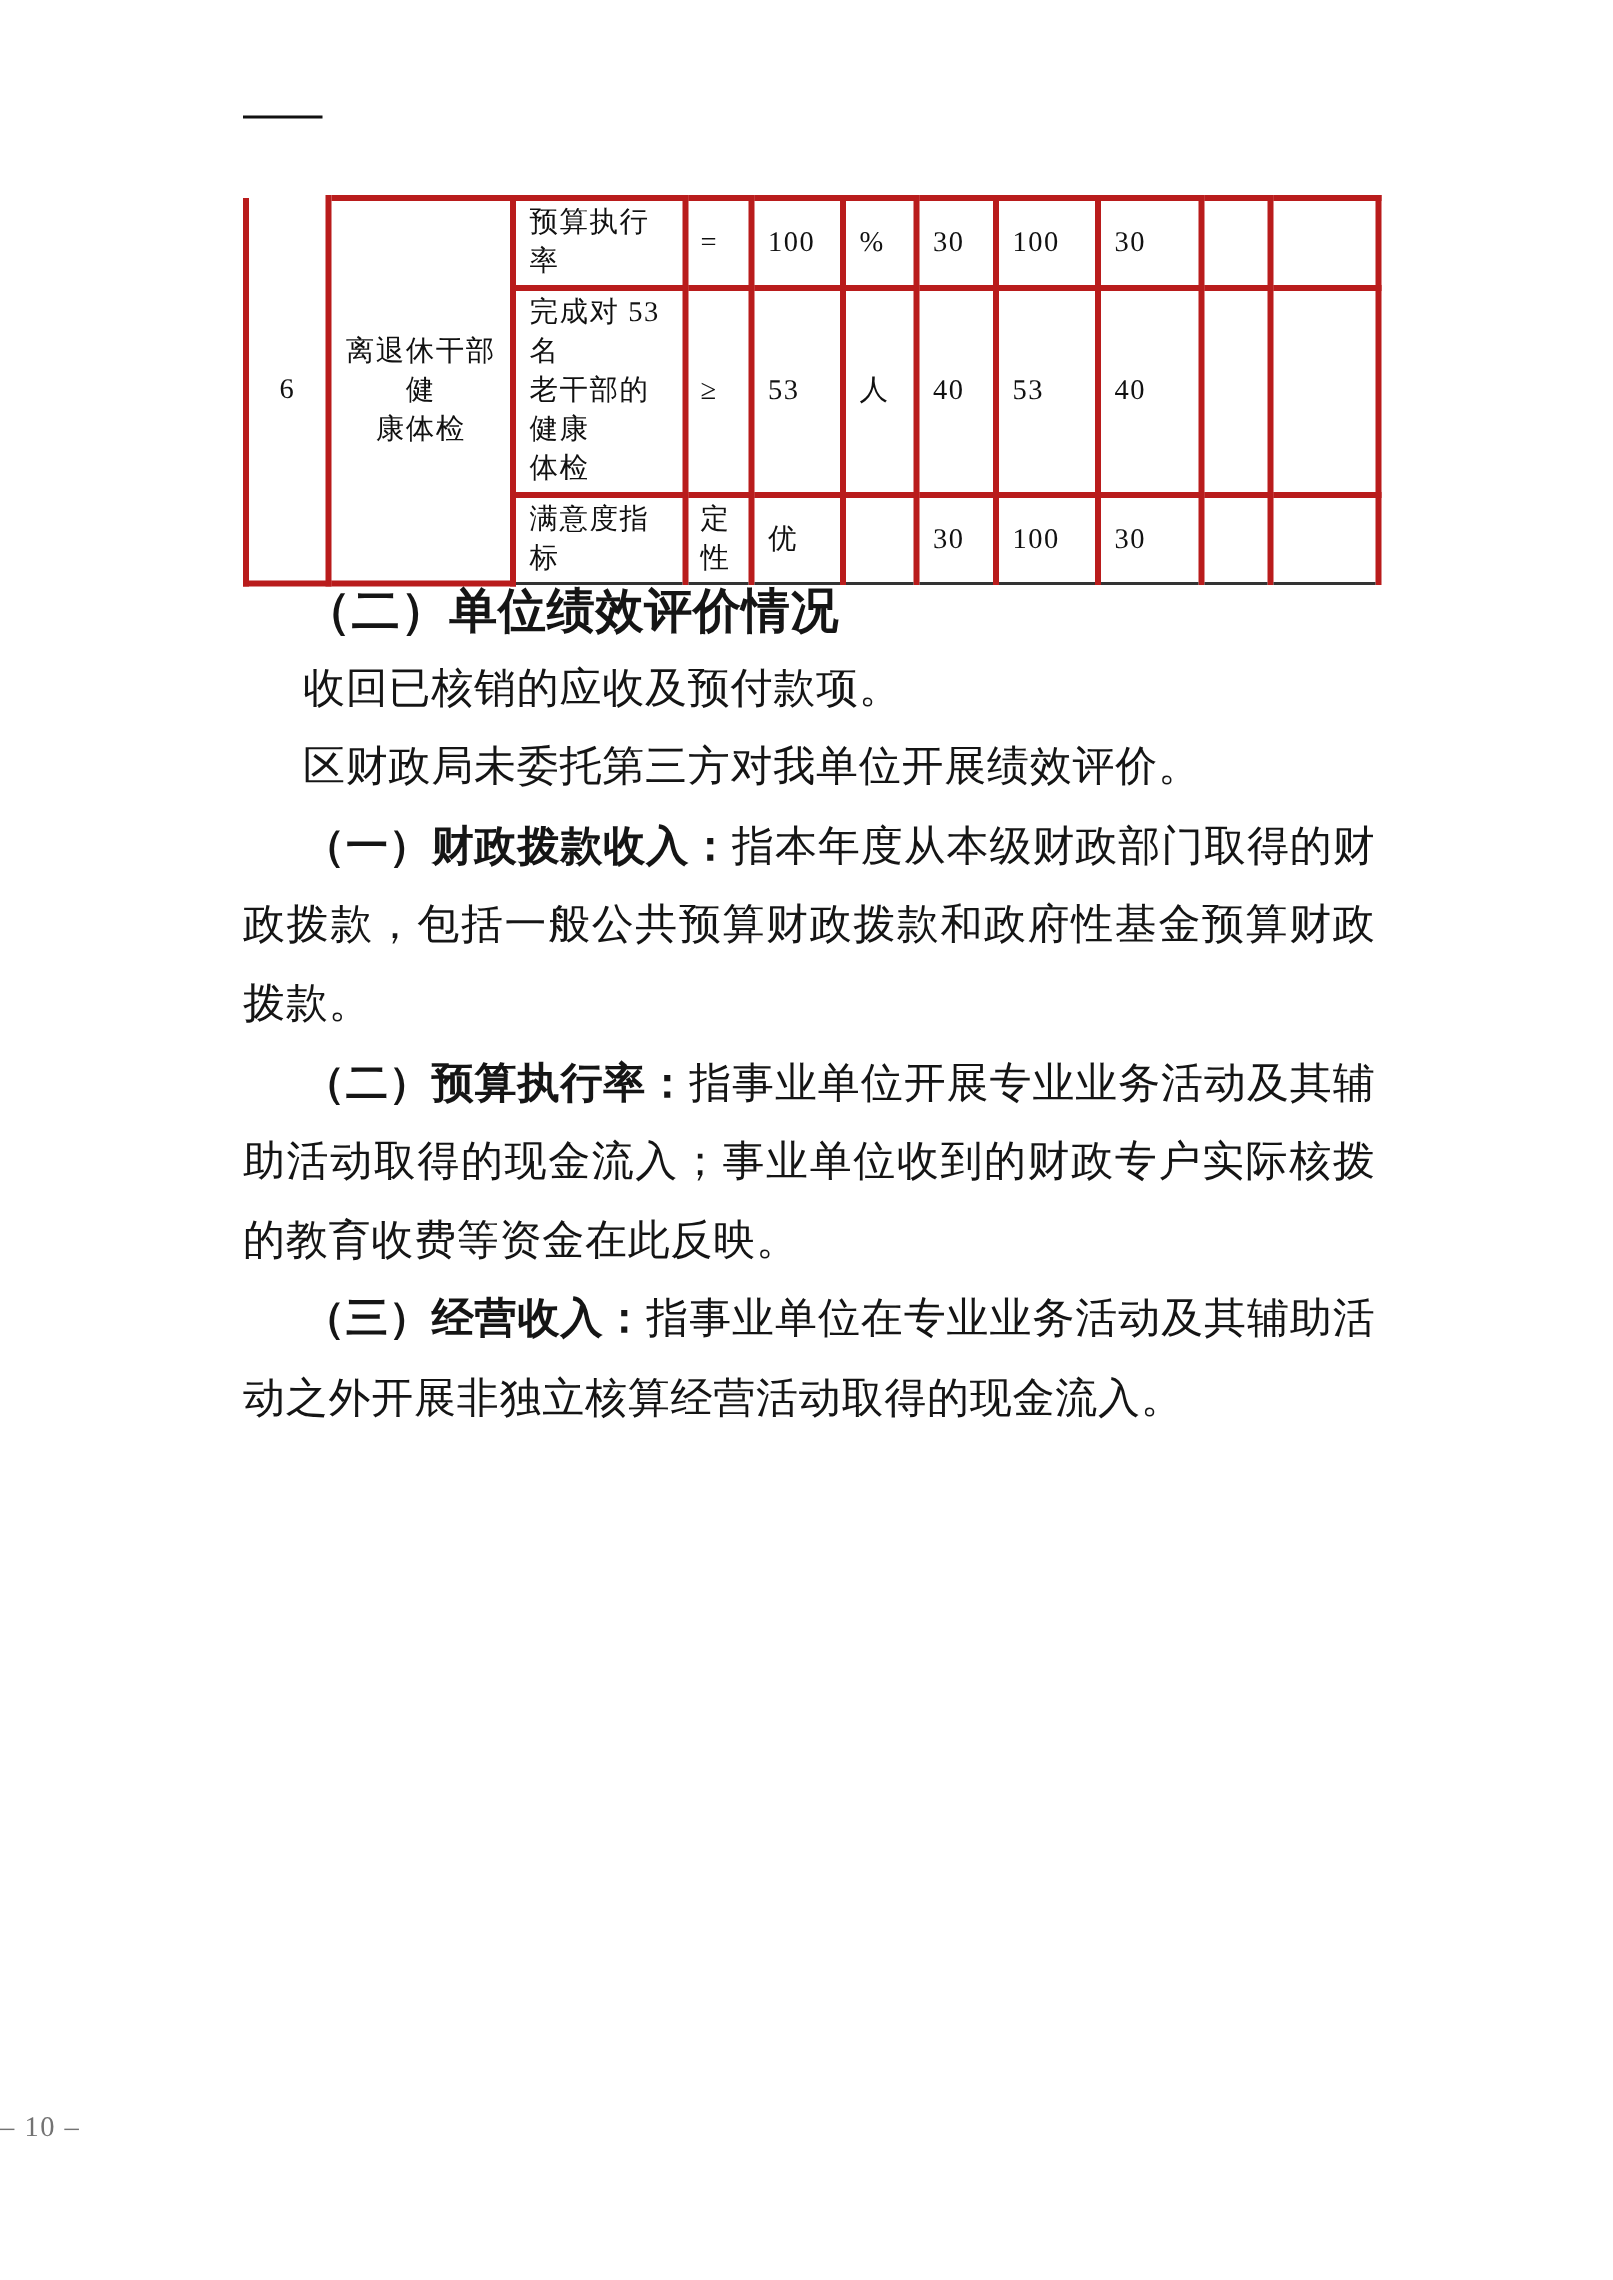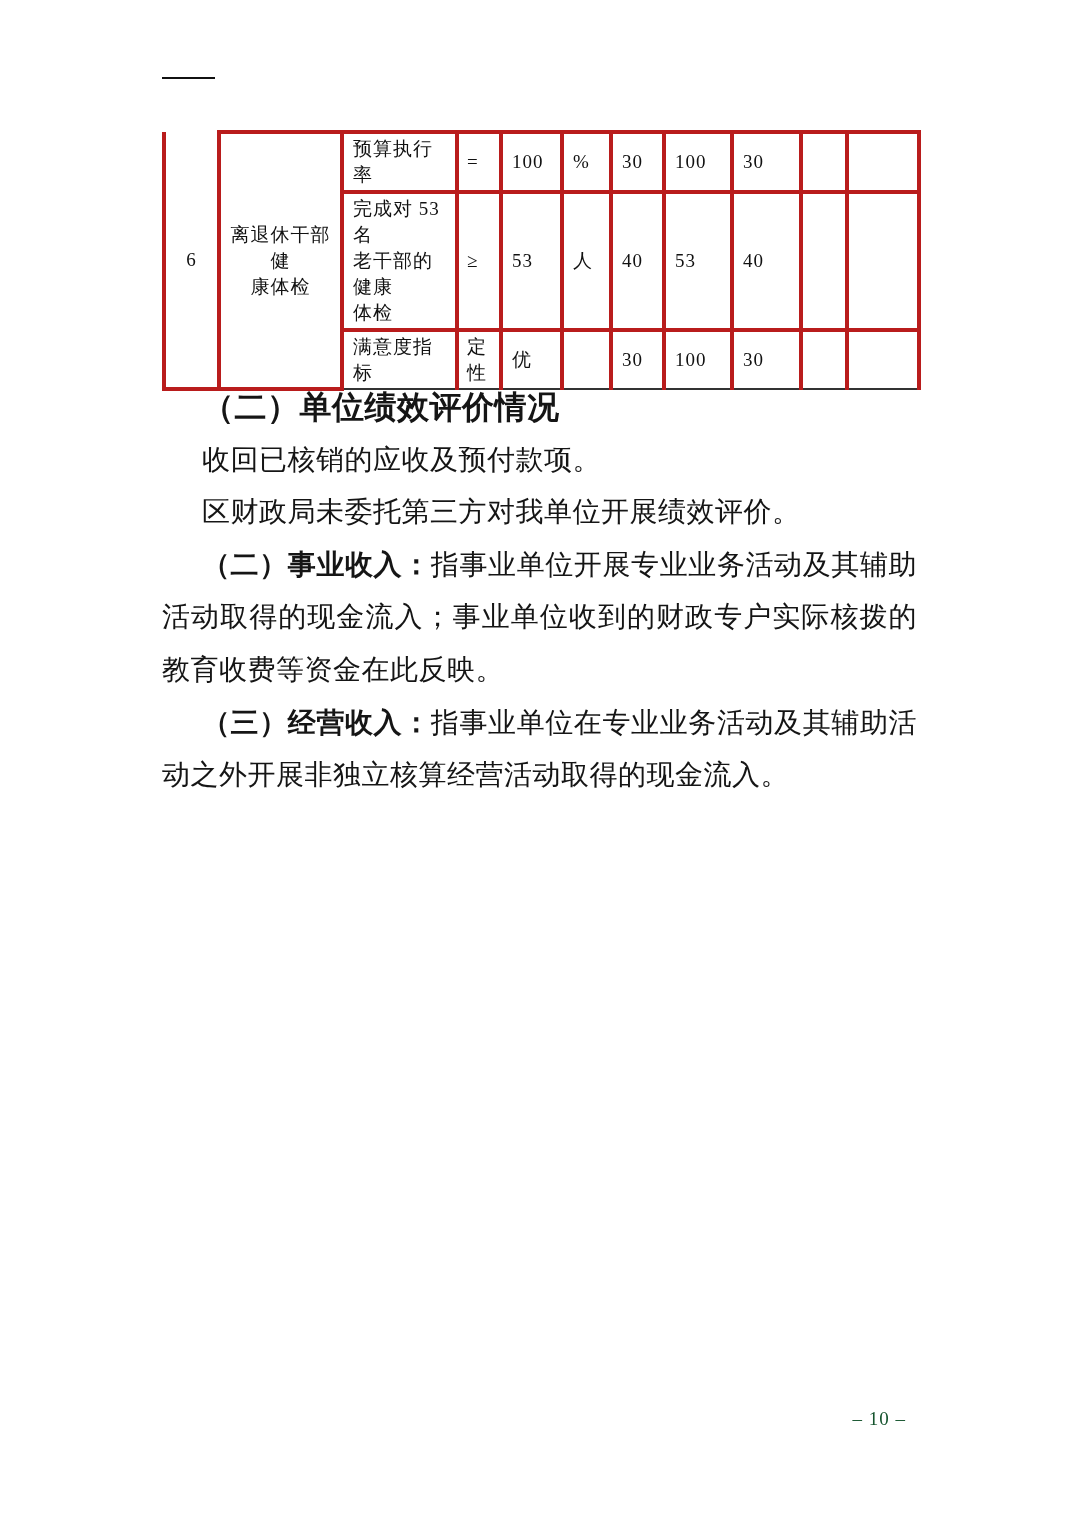--- a/index.html
+++ b/index.html
@@ -87,24 +87,24 @@
     text-align: left;
     color: #111;
   }
   .term { font-weight: bold; }
 
   
   .footer {
     position: absolute;
     left: 0; top: 1408px;
     width: 906px;
-    text-align: right;
+    text-align: left;
     font-size: 19px;
     letter-spacing: 1px;
-    color: #14532d;
+    color: #737373;
   }
 </style>
 </head>
 <body>
 
 <div class="page">
 
   <div class="top-rule"></div>
 
   <table class="perf-table">
@@ -162,19 +162,20 @@
     </tr>
   </tbody>
     </table>
 
   <div class="content">
     <h3>（二）单位绩效评价情况</h3>
     <p class="indent">收回已核销的应收及预付款项。</p>
     <p class="indent">区财政局未委托第三方对我单位开展绩效评价。</p>
 
 
-    <p class="indent"><span class="term">（二）事业收入：</span><span>指事业单位开展专业业务活动及其辅助活动取得的现金流入；事业单位收到的财政专户实际核拨的教育收费等资金在此反映。</span></p>
+    <p class="indent"><span class="term">（一）财政拨款收入：</span><span>指本年度从本级财政部门取得的财政拨款，包括一般公共预算财政拨款和政府性基金预算财政拨款。</span></p>
+    <p class="indent"><span class="term">（二）预算执行率：</span><span>指事业单位开展专业业务活动及其辅助活动取得的现金流入；事业单位收到的财政专户实际核拨的教育收费等资金在此反映。</span></p>
     <p class="indent"><span class="term">（三）经营收入：</span><span>指事业单位在专业业务活动及其辅助活动之外开展非独立核算经营活动取得的现金流入。</span></p>
   </div>
 
   <div class="footer">– 10 –</div>
 
 </div>
 
 </body></html>

